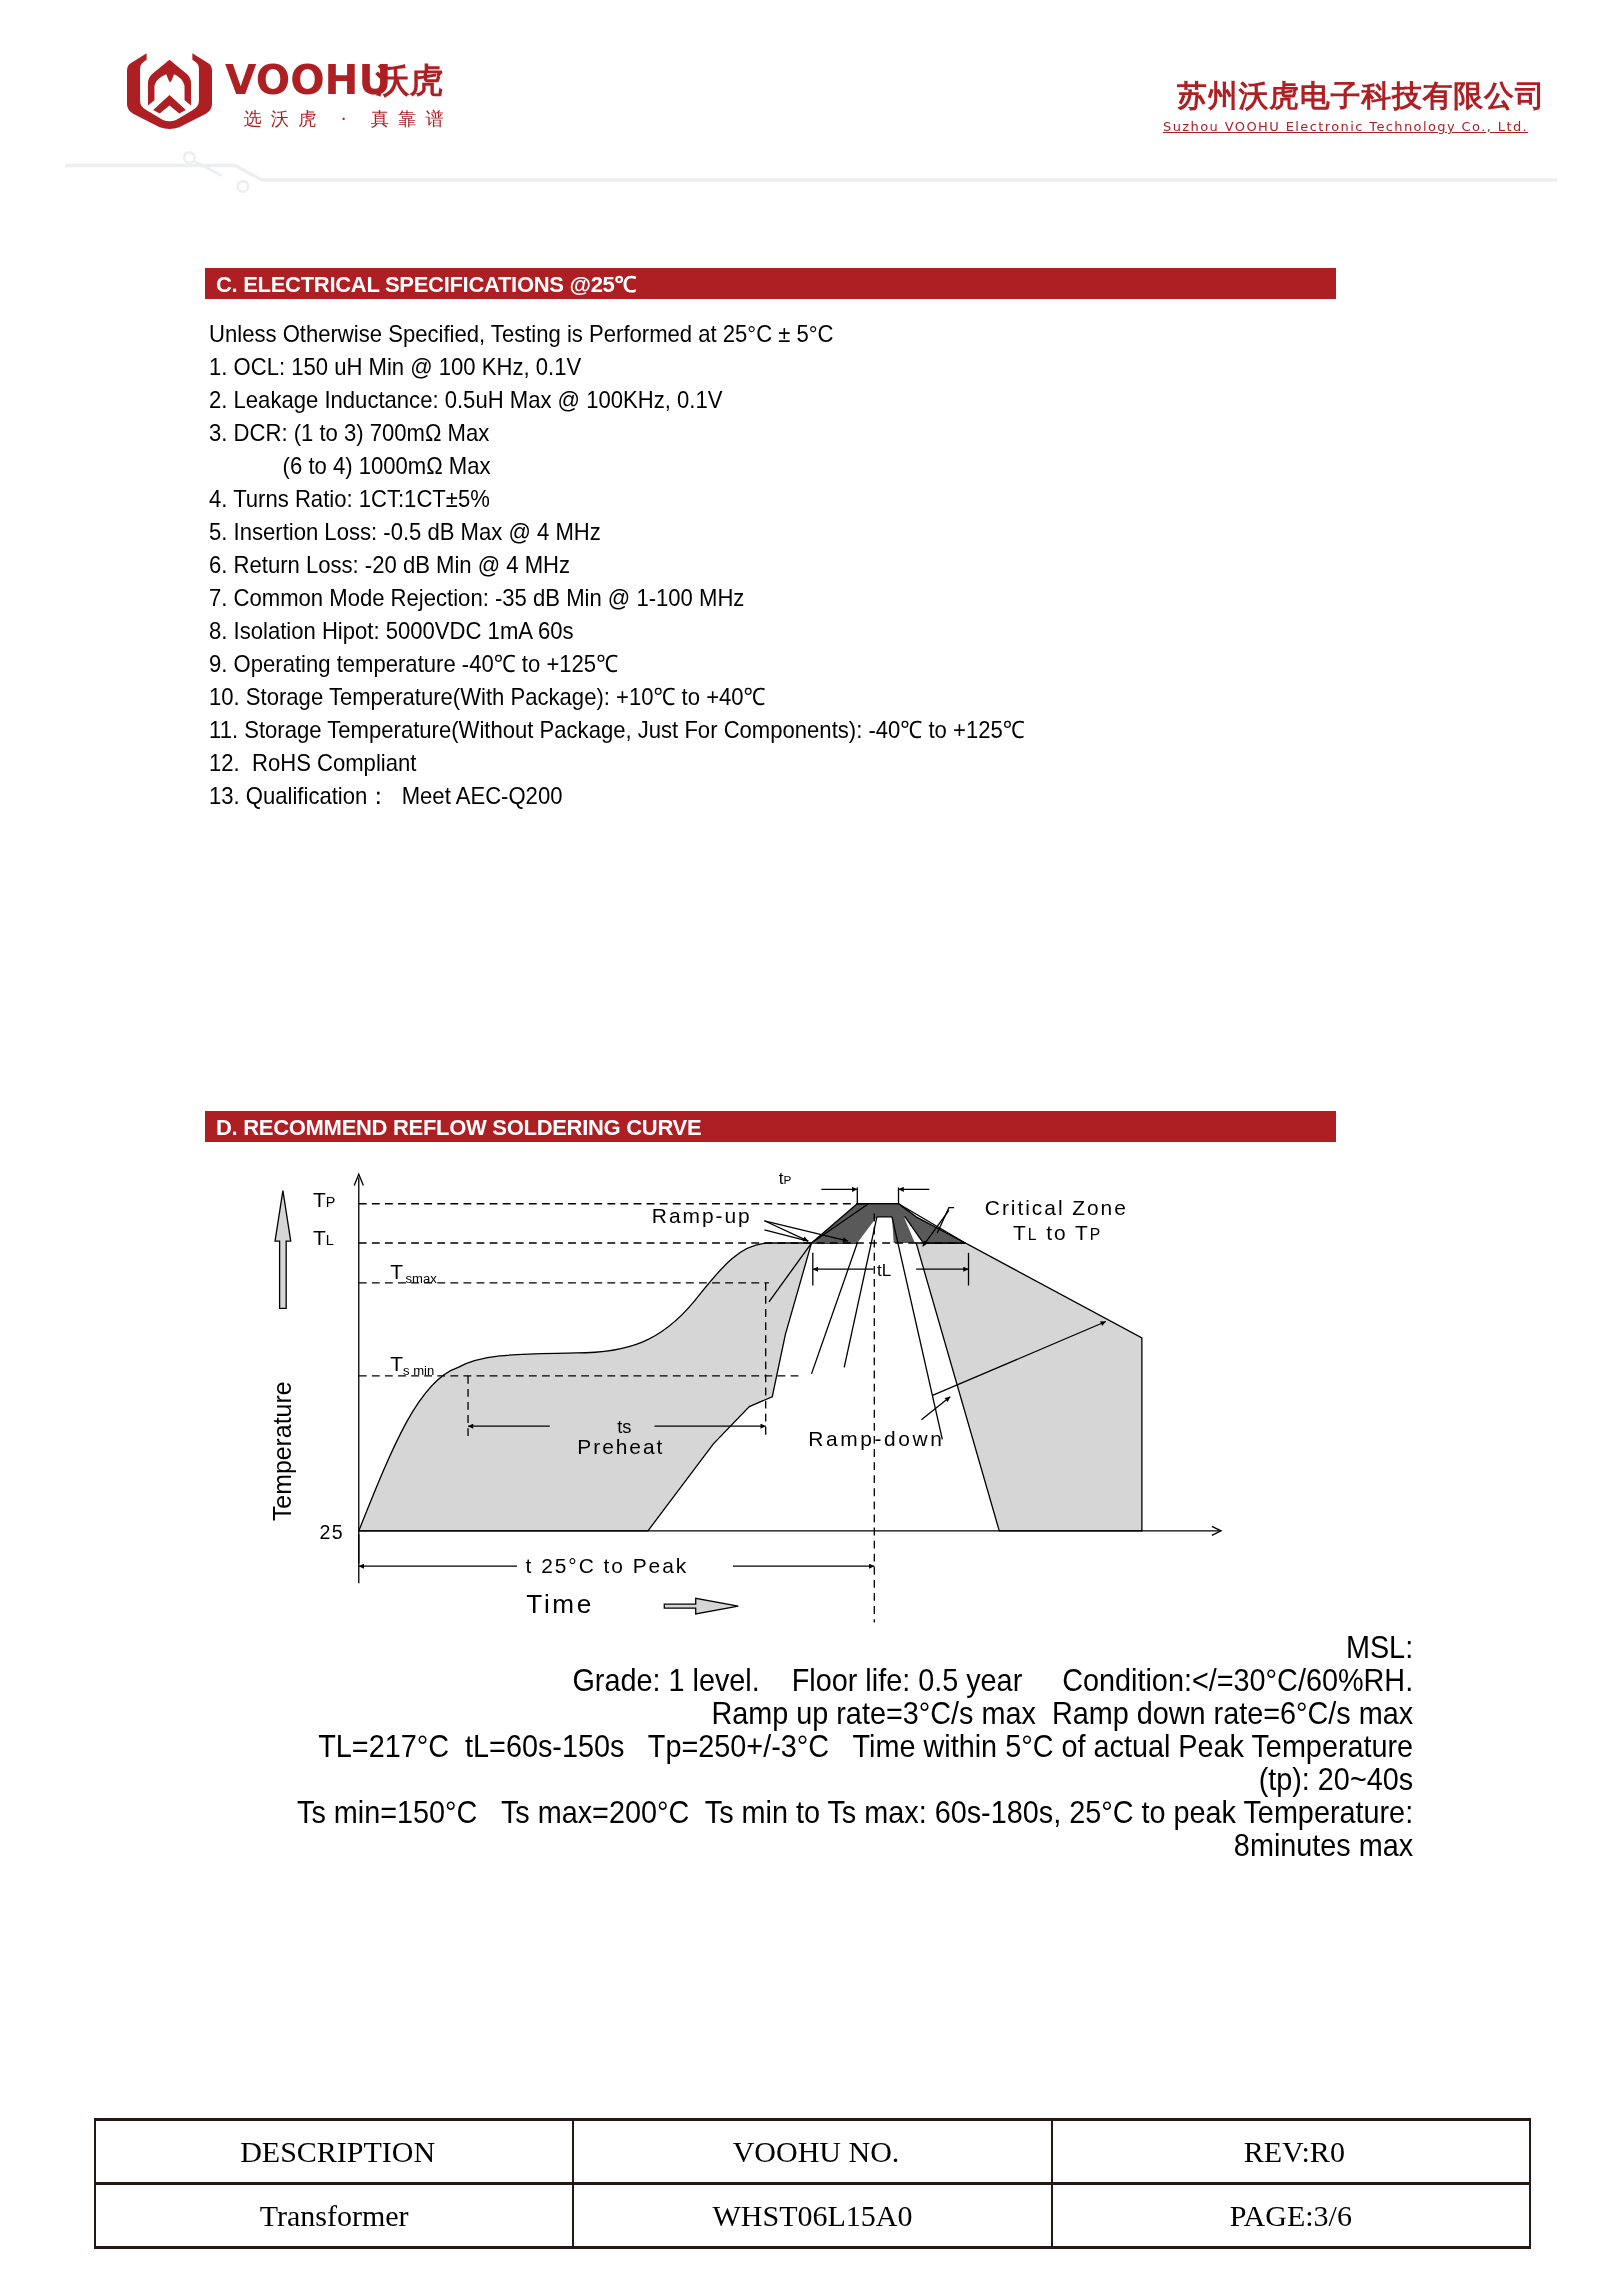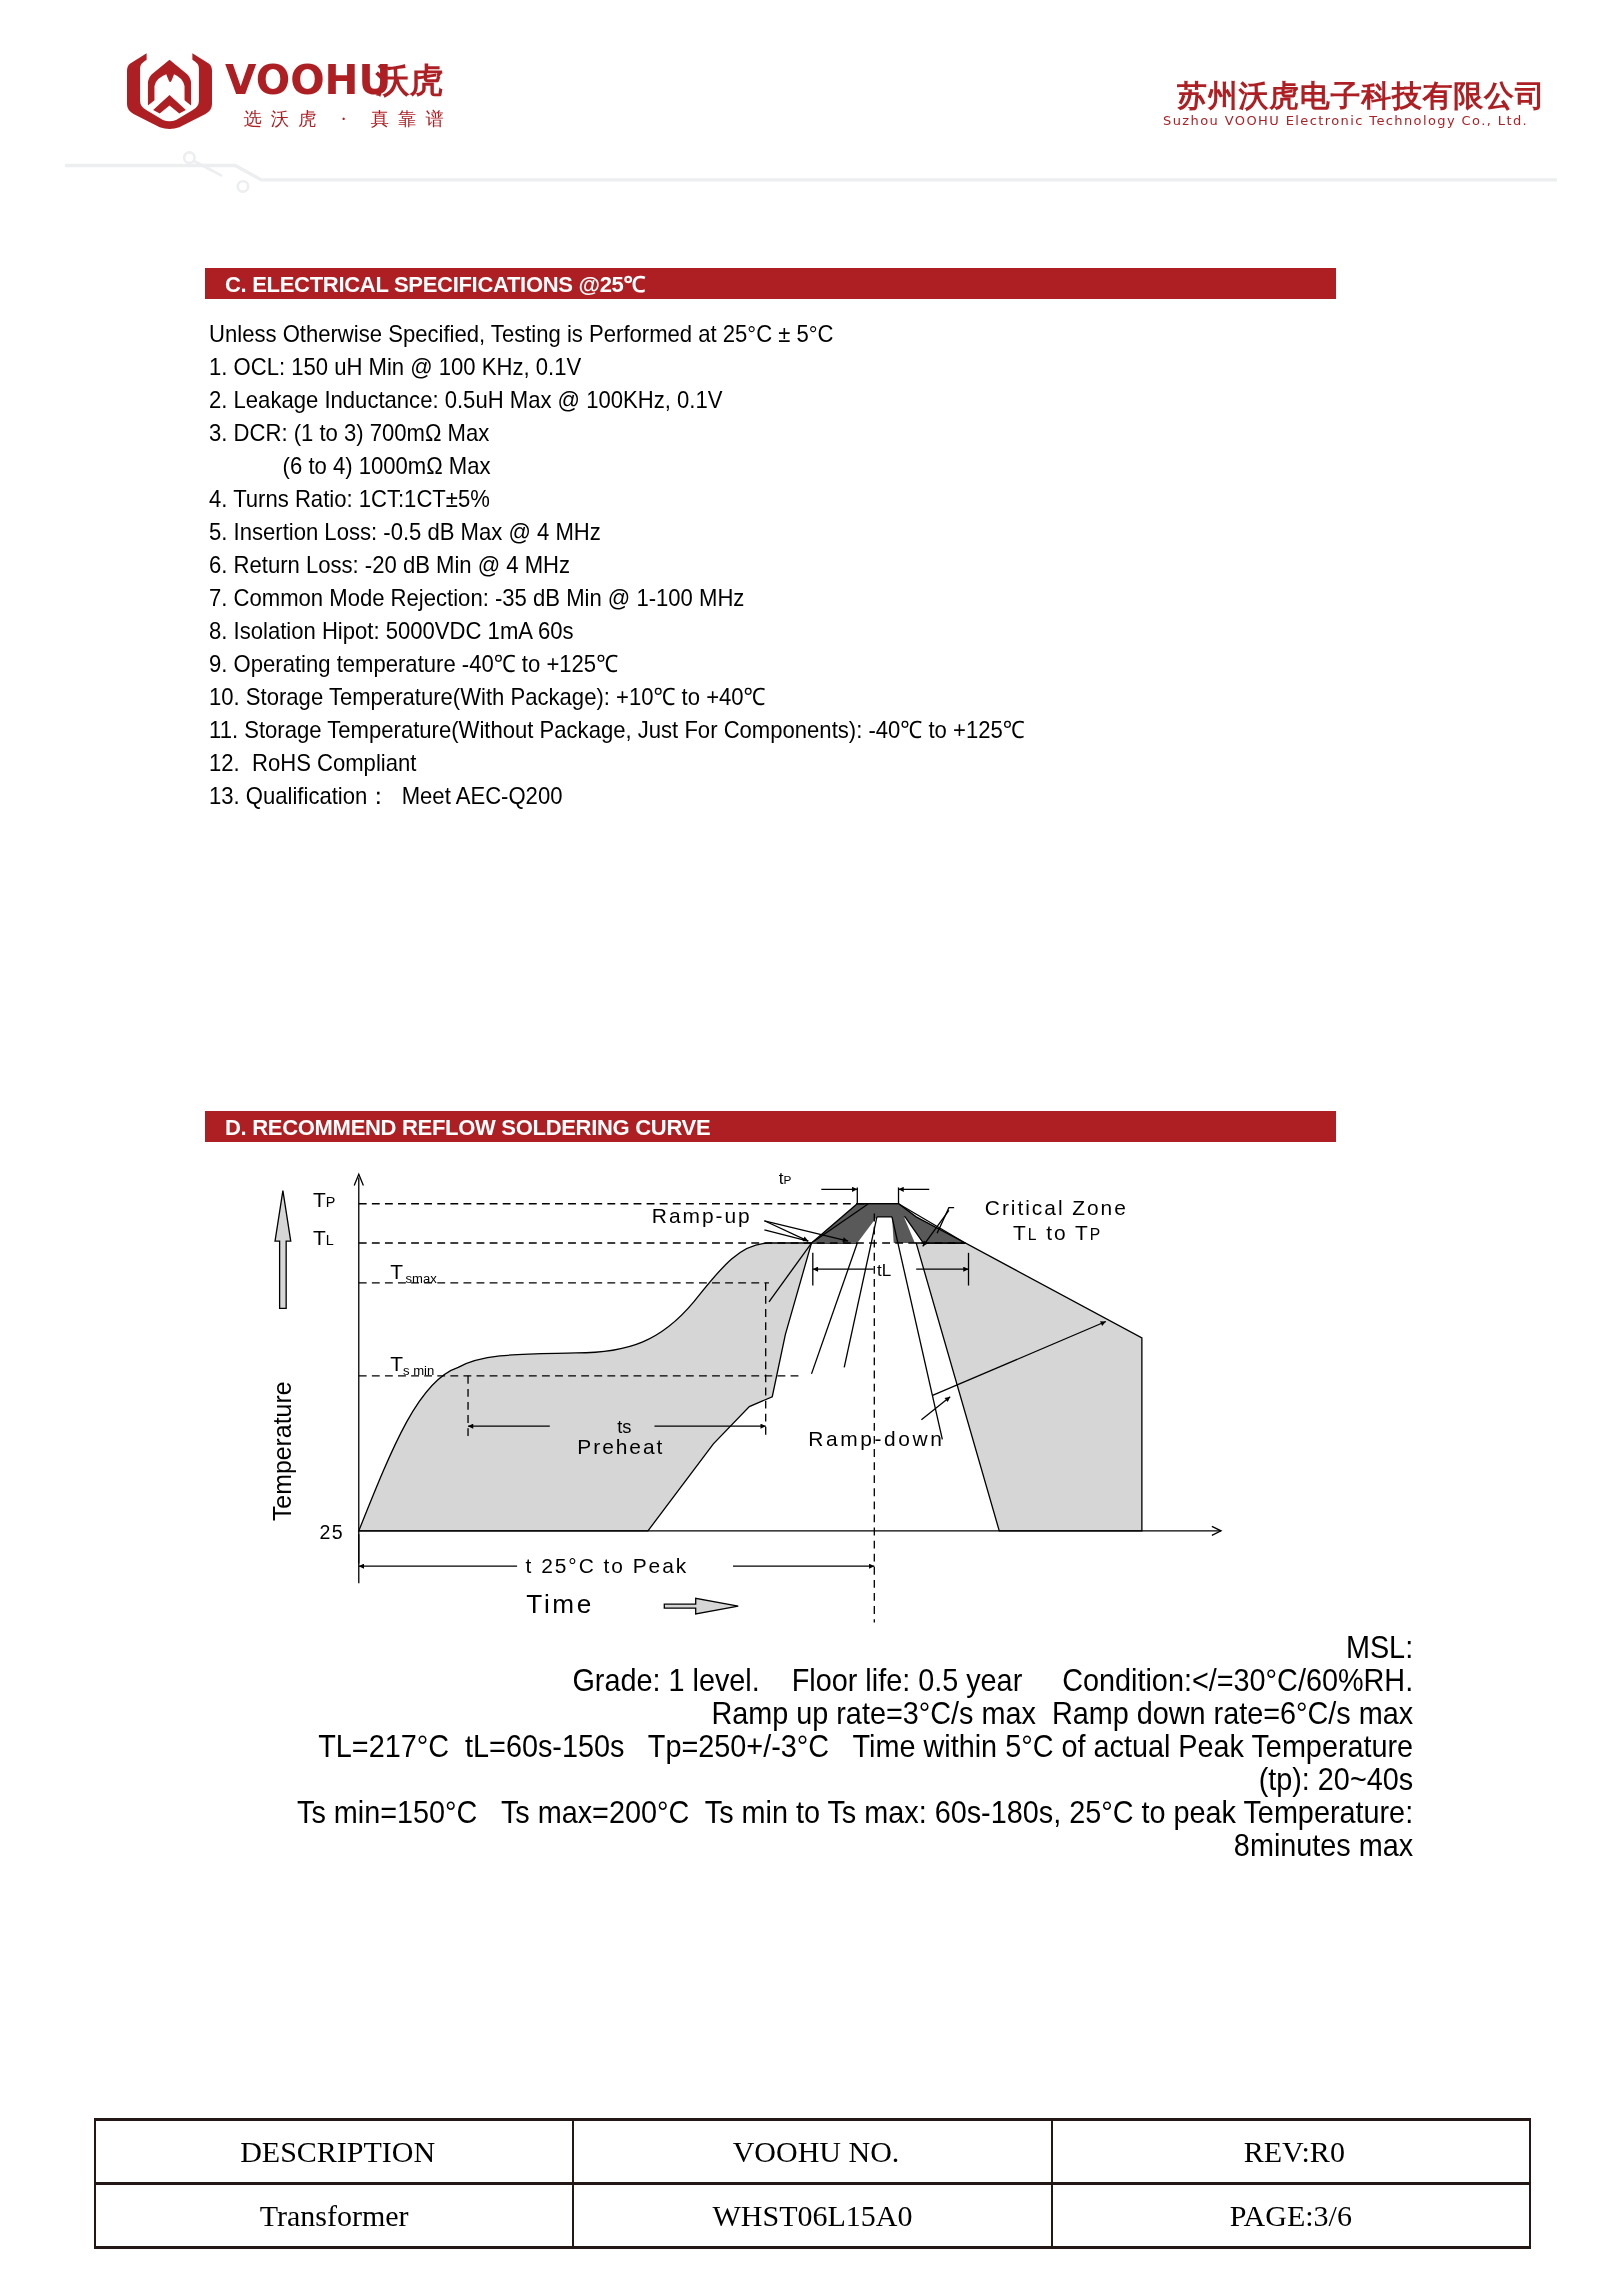--- a/index.html
+++ b/index.html
@@ -3,27 +3,27 @@
 <meta charset="utf-8">
 <style>
   html, body { margin:0; padding:0; background:#ffffff; }
   body { width:1623px; height:2295px; position:relative; overflow:hidden;
          font-family:"Liberation Sans", sans-serif; color:#000; }
   .abs { position:absolute; }
   
   .logo-wrap { left:92px; top:48px; width:340px; height:85px;padding-left:35px; }
   .brand-cn { left:1161px; top:76px; font-family:"DejaVu Sans", sans-serif; font-weight:bold;
               font-size:30px; color:#ae1f24; letter-spacing:0.7px; white-space:nowrap;margin-left:16px; }
-  .brand-en { left:1163px; top:113px; font-size:13px; color:#ae1f24; letter-spacing:1.4px;
-              white-space:nowrap; font-family:"DejaVu Sans", sans-serif; }
+  .brand-en { left:1163px; top:119px; font-size:13px; color:#ae1f24; letter-spacing:1.4px;
+              white-space:nowrap; font-family:"DejaVu Sans", sans-serif;text-decoration:underline; }
   .header-line { left:65px; top:168px; width:1492px; height:3.9px; }
   
   .section-bar { left:205px; width:1131px; height:31px; background:#ae1f24; color:#fff;
                  font-family:"Liberation Sans", sans-serif; font-weight:bold; font-size:22px;
-                 line-height:33px; padding-left:20px; box-sizing:border-box; letter-spacing:-0.3px;
+                 line-height:33px; padding-left:11px; box-sizing:border-box; letter-spacing:-0.3px;
                  white-space:nowrap; }
   .spec-list { left:209px; top:300px; font-family:"Liberation Sans Narrow","Liberation Sans", sans-serif;
                font-size:24px; line-height:33px;margin-top:17px; }
   .spec-list div { white-space:pre; transform:scaleX(0.92); transform-origin:left; }
   .msl { left:297px; top:1631px; font-size:32px; line-height:33px;text-align:right; }
   .msl div { white-space:pre; transform:scaleX(0.9); transform-origin:left; }
   
   .chart { left:0; top:0; width:1623px; height:2295px; pointer-events:none; }
   .chart text { font-family:"Liberation Sans", sans-serif; }
   

